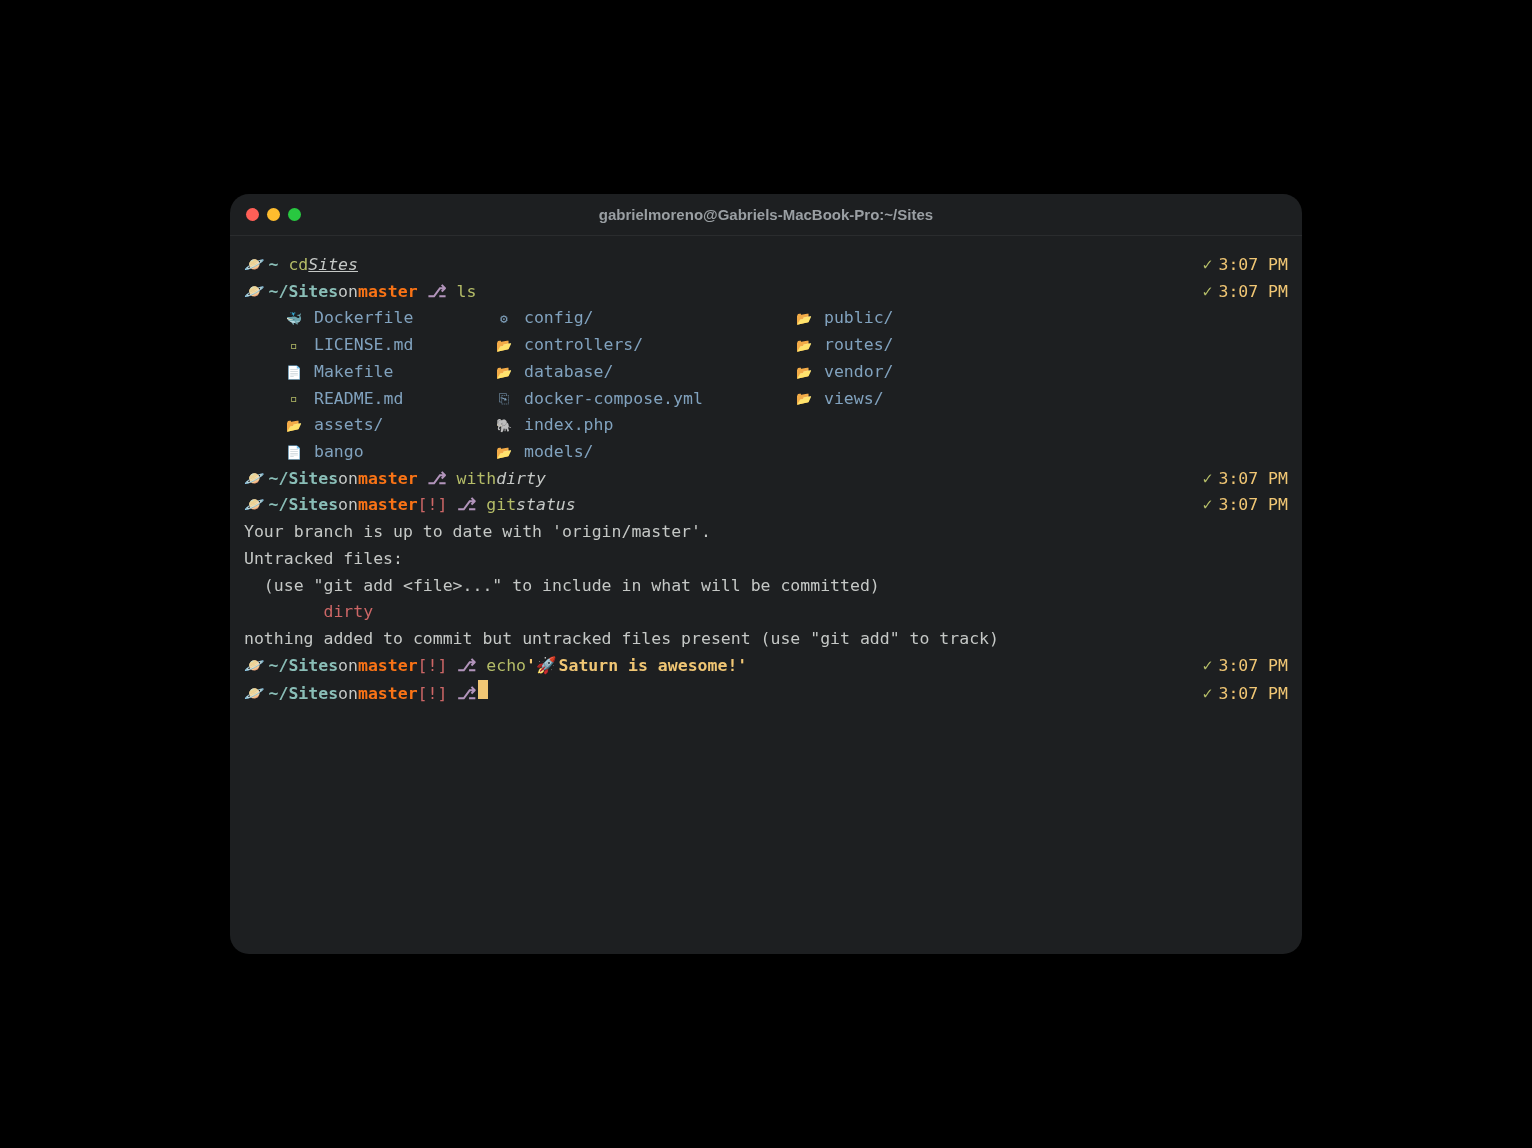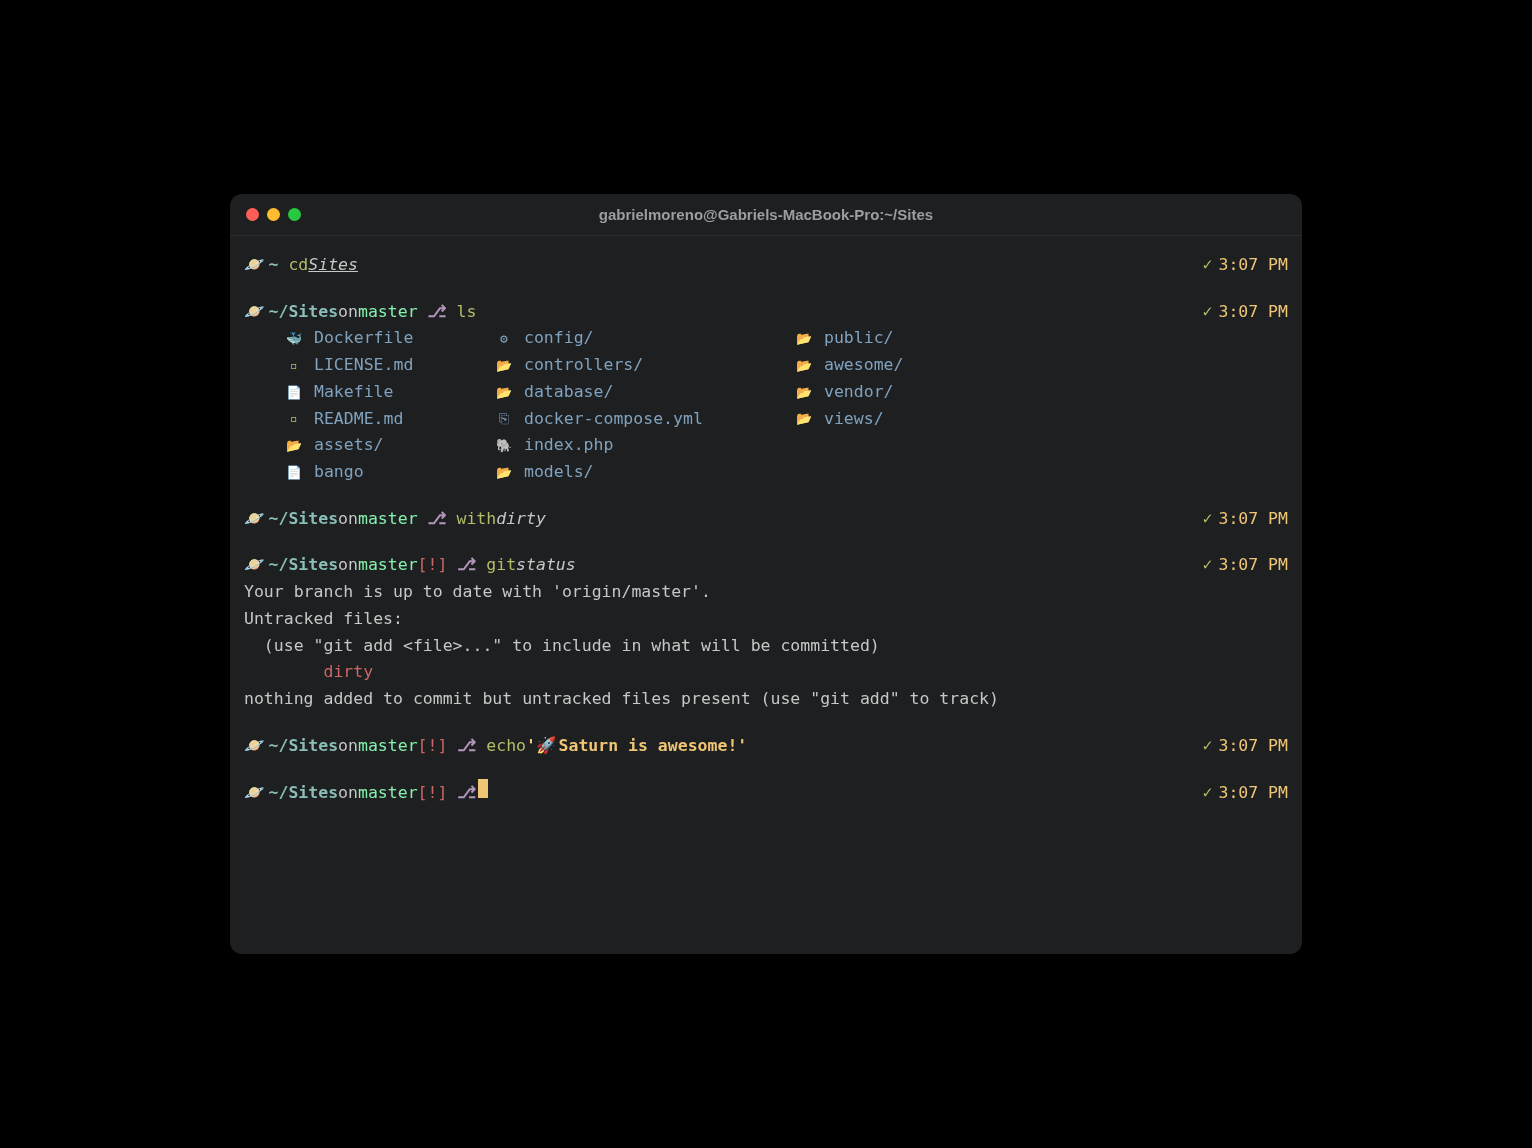--- a/index.html
+++ b/index.html
@@ -9,21 +9,21 @@
       height: 1148px;
       display: flex;
       align-items: center;
       justify-content: center;
       font-family: "SF Mono", Monaco, Menlo, Consolas, monospace;
     }
     .terminal-window {
       width: 1072px;
       height: 760px;
       background: #1d1f21;
-      border-radius: 12px;
+      border-radius: 19px;
       box-shadow: 0 20px 60px rgba(0,0,0,0.6);
       overflow: hidden;
       display: flex;
       flex-direction: column;
     }
     .titlebar {
       height: 42px;
       display: flex;
       align-items: center;
       padding: 0 16px;
@@ -61,25 +61,25 @@
     }
     .line {
       display: flex;
       justify-content: space-between;
       align-items: baseline;
       white-space: nowrap;
     }
     .line-left { display: flex; align-items: baseline; }
     .planet { margin-right: 4px; }
     .cyan { color: #8abeb7; font-weight: bold; }
-    .magenta { color: #86efac; font-weight: normal; }
+    .magenta { color: #f97316; font-weight: bold; }
     .yellow { color: #f0c674; font-weight: bold; }
     .green-cmd { color: #b5bd68; }
     .white { color: #c5c8c6; font-style: italic; }
-    .gray { color: #c5c8c6; margin-top: 20px; }
+    .gray { color: #c5c8c6; }
     .red { color: #cc6666; }
     .blue-file { color: #81a2be; font-weight: normal; }
     .branch-icon { color: #b294bb; font-weight: bold; }
     .status-time { color: #f0c674; font-weight: normal; }
     .check { color: #b5bd68; margin-right: 6px; }
     .underline { text-decoration: underline; }
     .ls-output {
       display: grid;
       grid-template-columns: 210px 300px 240px;
       margin-left: 40px;
@@ -161,21 +161,21 @@
       <div class="ls-item">
           <span class="ls-icon file-icon">▫</span>
           <span class="blue-file">LICENSE.md</span>
         </div>
       <div class="ls-item">
           <span class="ls-icon folder-icon">📂</span>
           <span class="blue-file">controllers/</span>
         </div>
       <div class="ls-item">
           <span class="ls-icon folder-icon">📂</span>
-          <span class="blue-file">awesome/</span>
+          <span class="blue-file">routes/</span>
         </div>
 
       <div class="ls-item">
           <span class="ls-icon file-icon">📄</span>
           <span class="blue-file">Makefile</span>
         </div>
       <div class="ls-item">
           <span class="ls-icon folder-icon">📂</span>
           <span class="blue-file">database/</span>
         </div>

